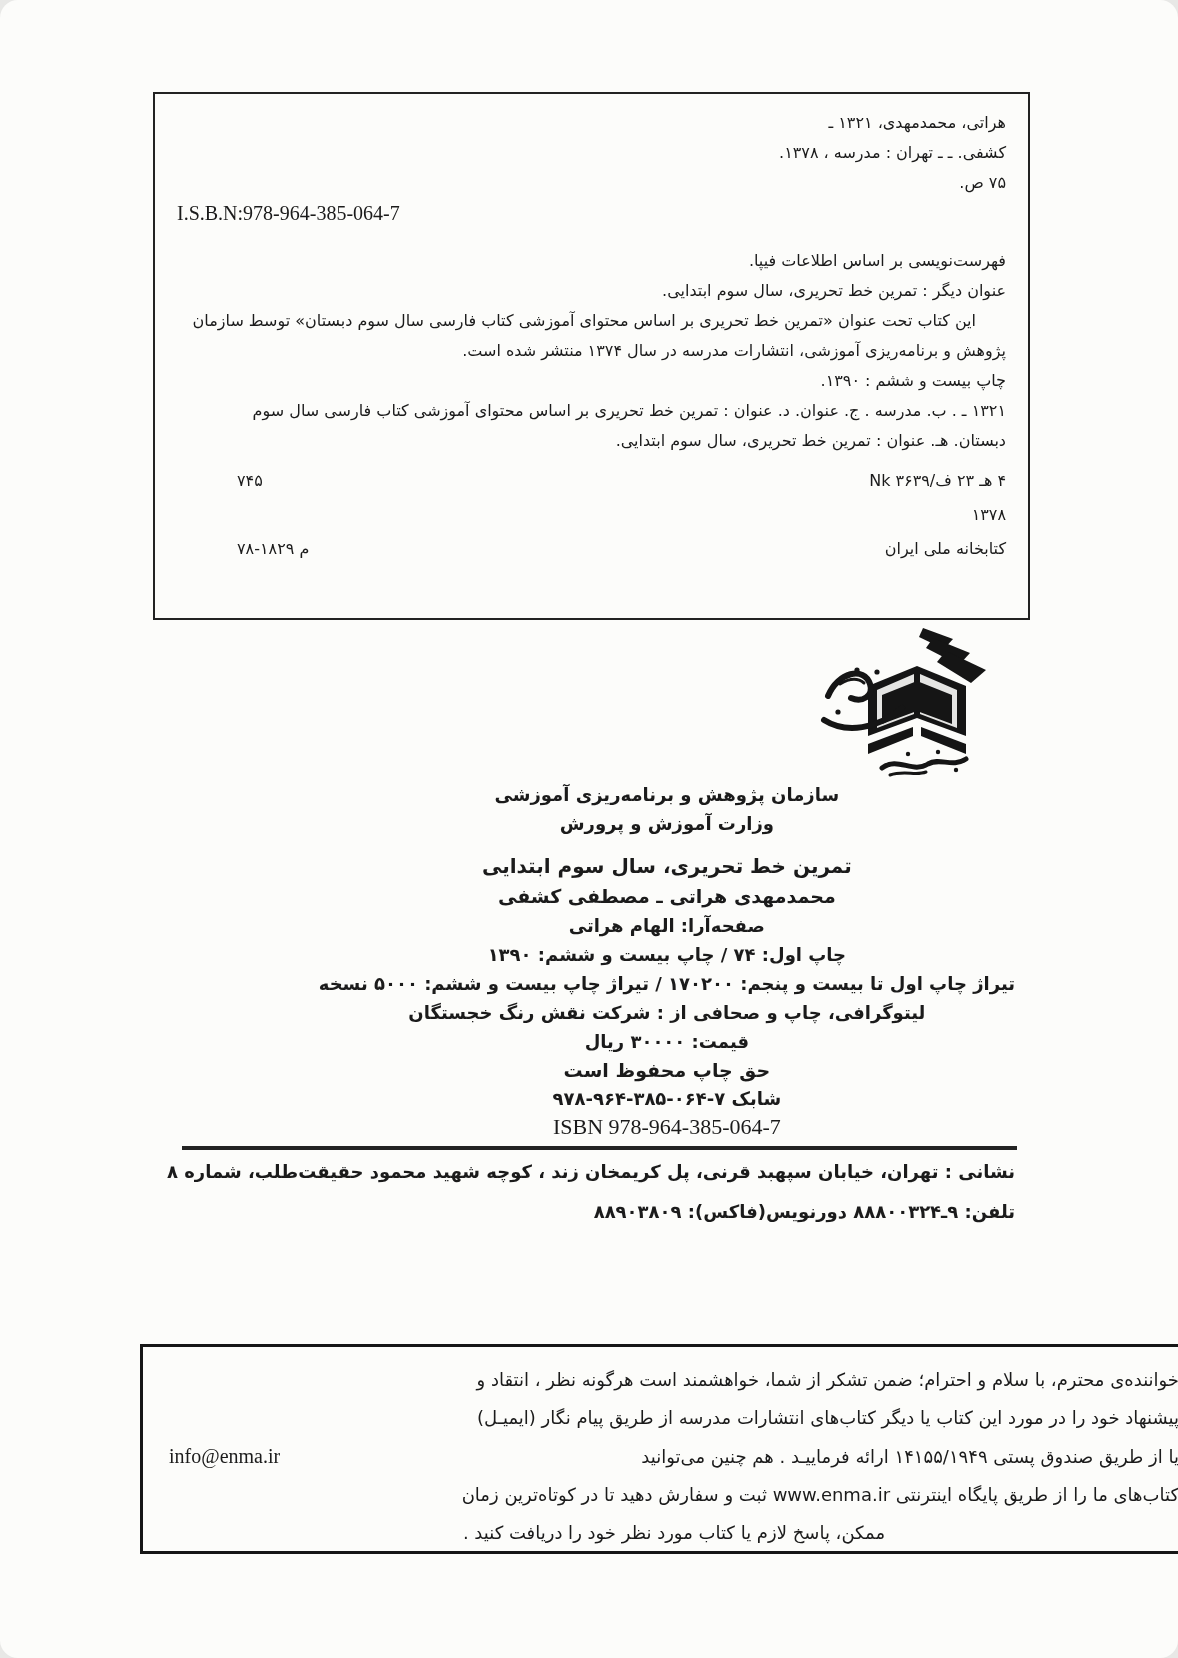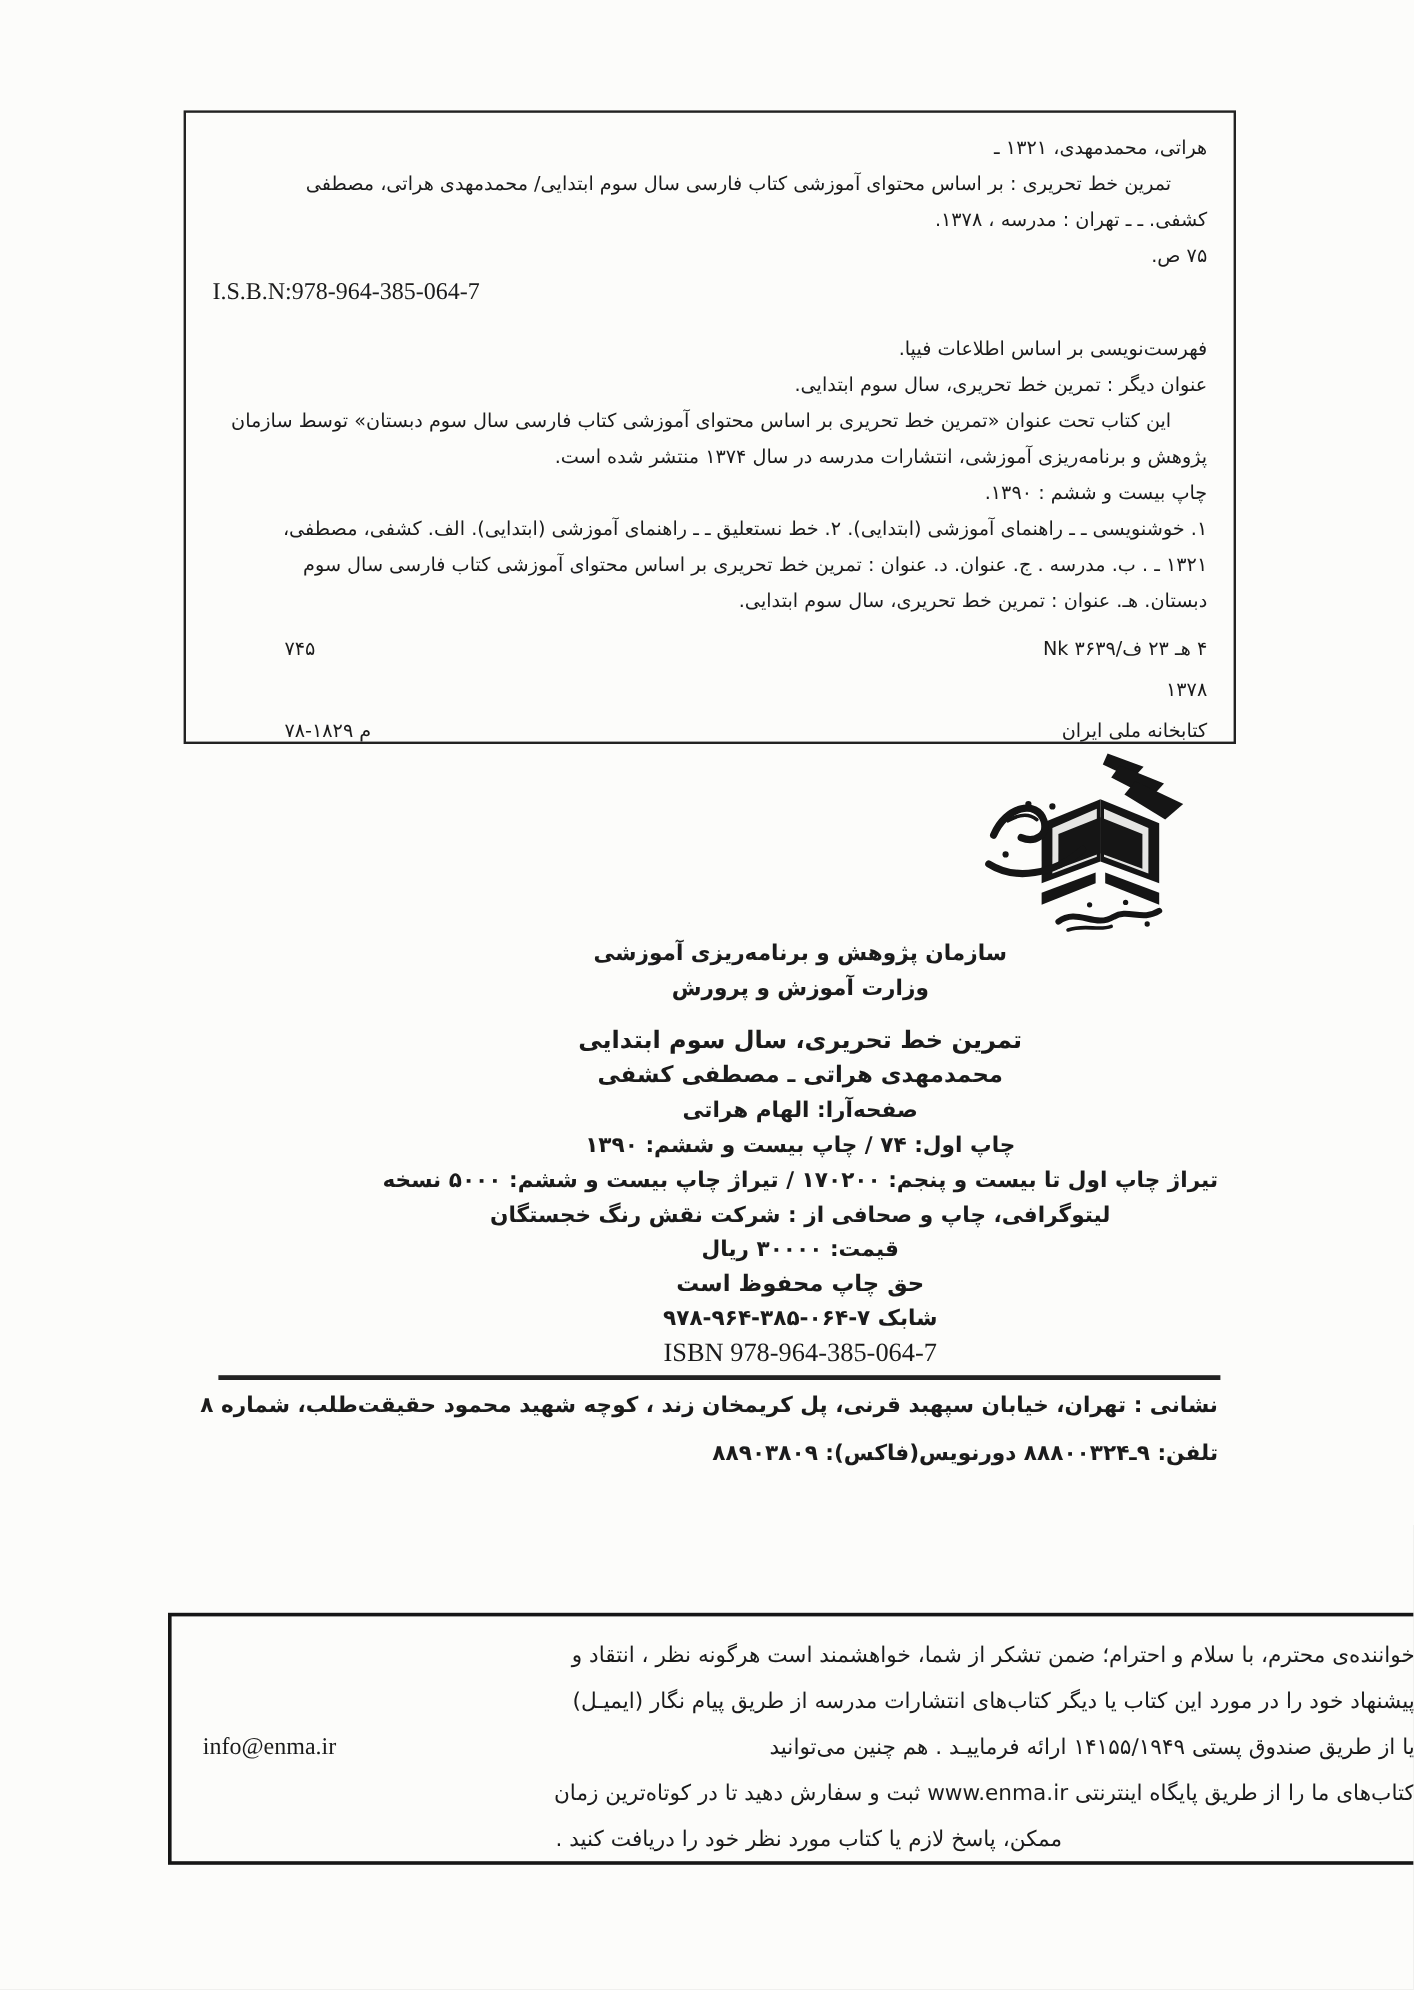--- a/index.html
+++ b/index.html
@@ -4,20 +4,21 @@
 <style>
   html,body{margin:0;padding:0;background:#e8e8e6;}
   .page{
     position:relative;
     width:1178px;height:1658px;
     margin:0 auto;
     background:#fcfcfa;
     color:#1b1b1b;
     font-family:"DejaVu Sans", sans-serif;
     overflow:hidden;
+    border-radius:18px;
   }
   
   .cip-box{
     position:absolute;left:153px;top:92px;width:877px;height:528px;
     box-sizing:border-box;border:2.5px solid #222;
     padding:14px 22px 10px 22px;
     direction:rtl;text-align:right;
     font-size:16px;line-height:30px;
   }
   .cip-line{white-space:nowrap;}
@@ -64,30 +65,28 @@
   .note-email{direction:ltr;unicode-bidi:isolate;font-family:"Liberation Serif", serif;font-size:20px;}
   .note-center{text-align:center;}
 </style>
 </head>
 <body>
 
 <div class="page">
 
   <div class="cip-box">
     <div class="cip-line">هراتی، محمدمهدی، ۱۳۲۱ ـ</div>
-    <div class="cip-line cip-indent">تمرین خط تحریری : بر اساس محتوای آموزشی کتاب فارسی سال سوم ابتدایی/ محمدمهدی هراتی، مصطفی</div>
     <div class="cip-line">کشفی. ـ ـ تهران : مدرسه ، ۱۳۷۸.</div>
     <div class="cip-line">۷۵ ص.</div>
     <div class="cip-ltr">I.S.B.N:978-964-385-064-7</div>
     <div class="cip-line cip-gap">فهرست‌نویسی بر اساس اطلاعات فیپا.</div>
     <div class="cip-line">عنوان دیگر : تمرین خط تحریری، سال سوم ابتدایی.</div>
     <div class="cip-line cip-indent">این کتاب تحت عنوان «تمرین خط تحریری بر اساس محتوای آموزشی کتاب فارسی سال سوم دبستان» توسط سازمان</div>
     <div class="cip-line">پژوهش و برنامه‌ریزی آموزشی، انتشارات مدرسه در سال ۱۳۷۴ منتشر شده است.</div>
     <div class="cip-line">چاپ بیست و ششم : ۱۳۹۰.</div>
-    <div class="cip-line">۱. خوشنویسی ـ ـ راهنمای آموزشی (ابتدایی). ۲. خط نستعلیق ـ ـ راهنمای آموزشی (ابتدایی). الف. کشفی، مصطفی،</div>
     <div class="cip-line">۱۳۲۱ ـ     . ب. مدرسه . ج. عنوان. د. عنوان : تمرین خط تحریری بر اساس محتوای آموزشی کتاب فارسی سال سوم</div>
     <div class="cip-line">دبستان. هـ. عنوان : تمرین خط تحریری، سال سوم ابتدایی.</div>
 
     <div class="cip-numbers">
       <div class="cip-num-row">
         <span>۴ هـ ۲۳ ف/۳۶۳۹ Nk</span>
         <span class="cip-num-left">۷۴۵</span>
       </div>
       <div>۱۳۷۸</div>
       <div class="cip-num-row">

